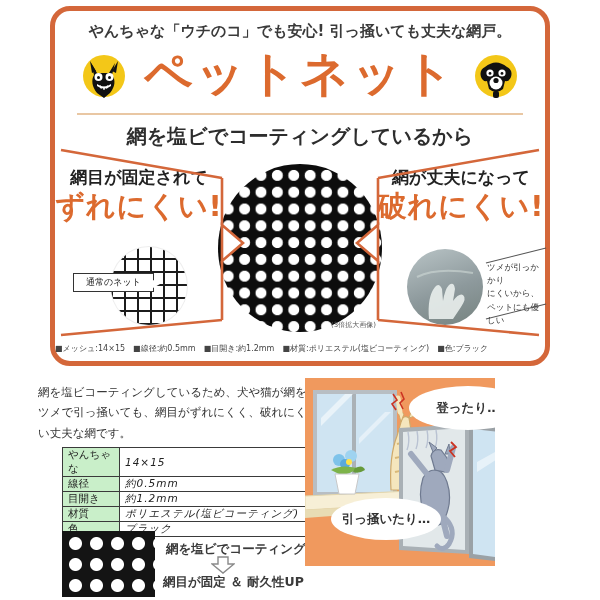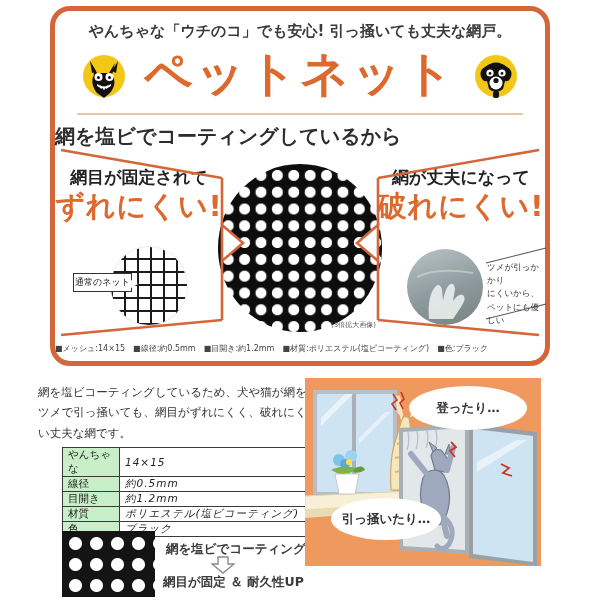--- a/index.html
+++ b/index.html
@@ -11,21 +11,21 @@
   #topbox{left:50px;top:6px;width:500px;height:360px;border:5px solid #d4673a;
           border-radius:20px;background:#fff;box-sizing:border-box;}
   #headline{left:0;top:11px;width:490px;text-align:center;font-size:15px;font-weight:bold;
             color:#3a3a3a;letter-spacing:0px;}
   #title{left:0;top:34px;width:490px;text-align:center;font-size:48px;font-weight:900;
          color:#dc6a2e;letter-spacing:3px;line-height:1.2;}
   .pet-icon{width:46px;height:46px;}
   #cat-icon{left:26px;top:42px;}
   #dog-icon{right:26px;top:42px;}
   #separator{left:22px;top:102px;width:446px;height:2px;background:#e9c7a3;}
-  #subheading{left:0;top:112px;width:490px;font-size:20px;font-weight:800;
+  #subheading{left:0;top:112px;width:490px;text-align:center;font-size:20px;font-weight:800;
               color:#2d2d2d;}
   #funnel{left:0;top:0;width:490px;height:350px;z-index:3;pointer-events:none;}
 
   .panel-line1{font-size:17px;font-weight:800;color:#222;text-align:center;}
   .panel-line2{font-size:29px;font-weight:900;color:#dc6a2e;text-align:center;letter-spacing:1px;}
   #left-line1{left:8px;top:155px;width:152px;}
   #left-line2{left:0px;top:176px;width:168px;}
   #right-line1{left:330px;top:155px;width:152px;}
   #right-line2{left:322px;top:176px;width:168px;}
 
@@ -34,21 +34,21 @@
             background-image:radial-gradient(circle,#fff 5.1px,rgba(255,255,255,0) 5.9px);
             background-size:16.4px 16.8px;background-position:2px 3px;z-index:2;}
   #mesh-caption{left:276px;top:309px;font-size:7px;color:#555;z-index:4;}
 
   
   #normal-net{left:56px;top:236px;width:76px;height:78px;border-radius:50%;background:#fff;
       background-image:repeating-linear-gradient(0deg,#1c1c1c 0 2px,rgba(0,0,0,0) 2px 13px),
                        repeating-linear-gradient(90deg,#1c1c1c 0 2px,rgba(0,0,0,0) 2px 13px);
       box-shadow:0 0 0 1px #eee;}
   #normal-net-label{left:18px;top:262px;background:#fff;border:1px solid #333;font-size:9px;
-      padding:2px 1px;color:#222;z-index:4;}
+      padding:2px 12px;color:#222;z-index:4;}
   #normal-net-label:after{content:"";position:absolute;right:-7px;top:6px;border-top:4px solid
       rgba(0,0,0,0);border-bottom:4px solid rgba(0,0,0,0);border-left:7px solid #fff;}
 
   
   #paw-photo{left:352px;top:238px;width:76px;height:76px;border-radius:50%;overflow:hidden;
       background:linear-gradient(160deg,#b9c4c6 0%,#8d999c 55%,#76837f 100%);}
   #claw-note{left:432px;top:250px;width:58px;font-size:8.5px;line-height:1.55;color:#333;z-index:4;}
   .note-rule{position:absolute;width:62px;height:1px;background:#555;}
   #note-rule-top{left:430px;top:244px;transform:rotate(-14deg);}
   #note-rule-bottom{left:430px;top:300px;transform:rotate(-14deg);}
@@ -64,21 +64,21 @@
 
   #mesh-photo{left:62px;top:531px;width:93px;height:66px;background:#141414;
       background-image:radial-gradient(circle,#fff 6px,rgba(255,255,255,0) 7px);
       background-size:21px 21px;background-position:3px 2px;}
   .coat-label{font-size:12.5px;font-weight:800;color:#3a3a3a;}
   #coat-line1{left:166px;top:541px;}
   #coat-line2{left:163px;top:574px;}
   #down-arrow{left:211px;top:556px;width:24px;height:18px;}
 
   
-  #illus{left:305px;top:378px;width:236px;height:188px;background:#f0995e;overflow:hidden;}
+  #illus{left:305px;top:378px;width:190px;height:188px;background:#f0995e;overflow:hidden;}
   #illus-svg{position:absolute;left:0;top:0;width:236px;height:188px;}
   .bubble{position:absolute;background:#fff;border-radius:50%;display:flex;align-items:center;
           justify-content:center;font-weight:800;color:#333;z-index:5;}
   #bubble-top{left:104px;top:8px;width:118px;height:44px;font-size:12.5px;}
   #bubble-bottom{left:26px;top:120px;width:110px;height:42px;font-size:12.5px;}
 </style>
 </head>
 <body>
 
 <div id="stage">

